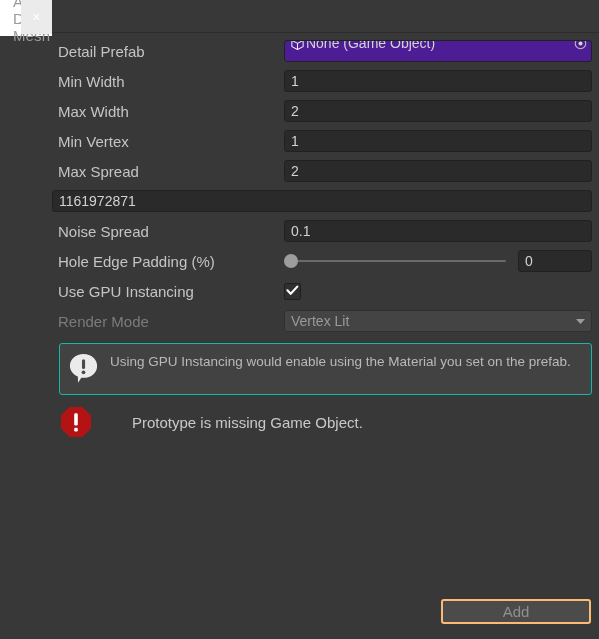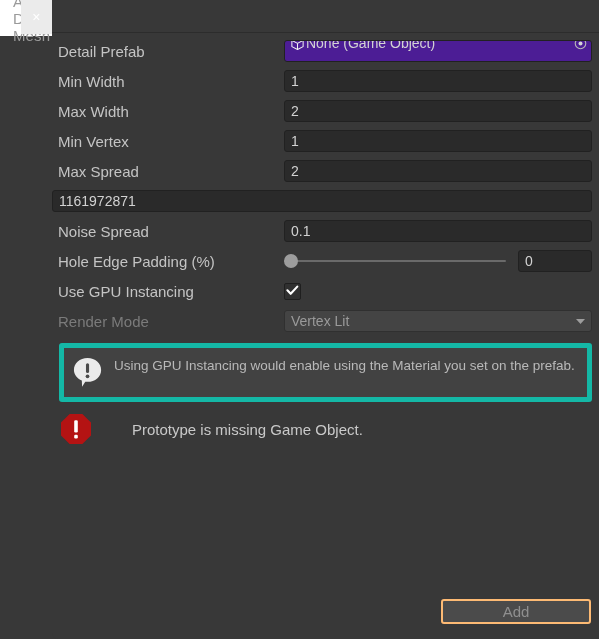--- a/index.html
+++ b/index.html
@@ -244,21 +244,21 @@
     justify-content: center;
     cursor: pointer;
   }
   .check-wrap { flex: 1 1 auto; display: flex; align-items: center; }
 
   
   .helpbox {
     margin: 7px 7px 0 7px;
     min-height: 52px;
     background: #424242;
-    border: 5px solid #14b8a6;
+    border: 1px solid #14b8a6;
     border-radius: 3px;
     display: flex;
     align-items: flex-start;
     padding: 7px 9px 8px 8px;
   }
   .helpbox-icon {
     width: 33px;
     height: 33px;
     flex: 0 0 33px;
     margin-right: 9px;

